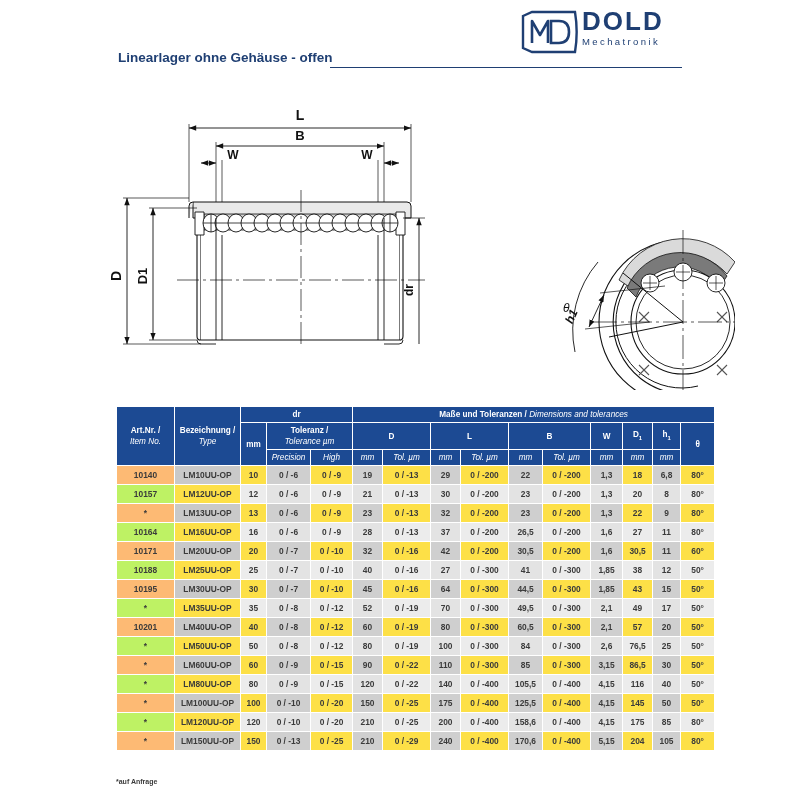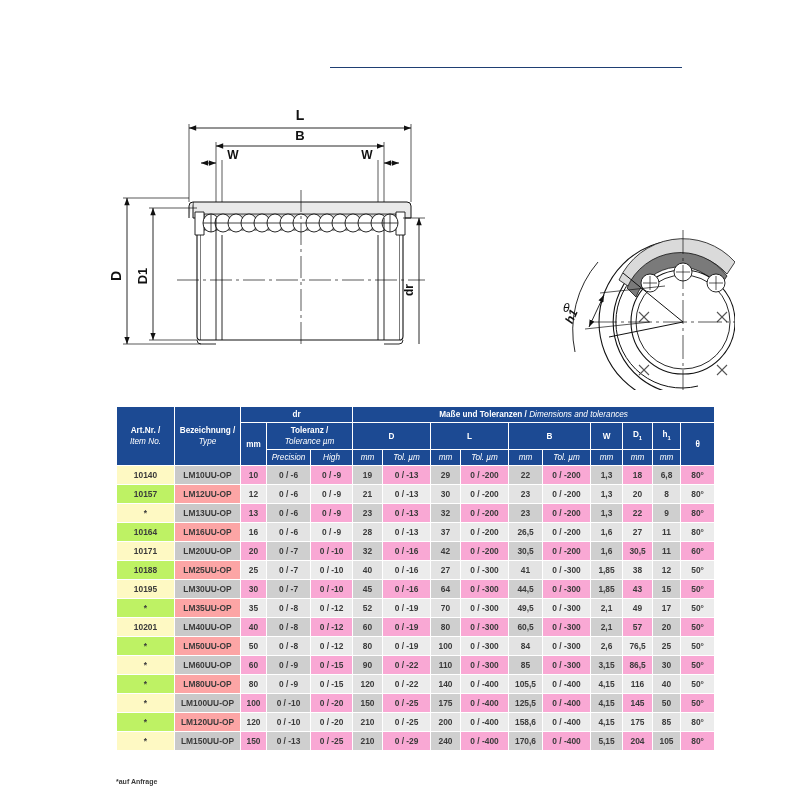--- a/index.html
+++ b/index.html
@@ -65,41 +65,55 @@
     border:1px solid #ffffff;
     text-align:center;
     vertical-align:middle;
     padding:3px 1px;
     font-size:8.4px;
     font-weight:bold;
     color:#3b3b3b;
     line-height:12px;
   }
   
-  tr.rA td.c-art{background:#fef9c3;}
+  tr.rA td.c-art{background:#fdba74;}
   tr.rB td.c-art{background:#bef264;}
   tr.rA td.c-d1{background:#c9c9c9;}
-  tr.rB td.c-d1{background:#fca5a5;}
-  tr.rA td.c-d2{background:#f9a8d4;}
+  tr.rB td.c-d1{background:#fde047;}
+  tr.rA td.c-d2{background:#fde047;}
   tr.rB td.c-d2{background:#ececec;}
   tr.rA td.c-d3{background:#cfcfcf;}
   tr.rB td.c-d3{background:#e3e3e3;}
 
   .footnote{
     position:absolute;left:116px;top:778px;
     font-size:7px;color:#3b3b3b;font-weight:bold;
   }
   sub{font-size:0.72em;}
 </style>
 </head>
 <body>
 
 <div class="page">
 
-
+  <div class="logo-wrap">
+    <div class="logo-mark">
+      <svg width="58" height="44" viewBox="0 0 58 44">
+        <path d="M3 6 L12 2 L55 2 C57 14 57 30 55 42 L12 42 L3 38 Z" fill="none" stroke="#1f3f73" stroke-width="2.4"></path>
+        <path d="M12 33 L12 11 L20 25 L28 11 L28 33" fill="none" stroke="#1f3f73" stroke-width="2.6" stroke-linejoin="round"></path>
+        <path d="M31 11 L39 11 C47 11 49 16 49 22 C49 28 47 33 39 33 L31 33 Z" fill="none" stroke="#1f3f73" stroke-width="2.6"></path>
+      </svg>
+    </div>
+    <div class="logo-text">
+      <div class="logo-dold">DOLD</div>
+      <div class="logo-sub">Mechatronik</div>
+    </div>
+  </div>
+
+  <div class="title">Linearlager ohne Gehäuse - offen</div>
   <div class="title-rule2"></div>
 
   <div class="drawing">
     <svg width="630" height="300" viewBox="0 0 630 300">
       <defs>
         <marker id="ah" markerWidth="9" markerHeight="9" refX="8" refY="3" orient="auto">
           <path d="M0,0 L8,3 L0,6 z" fill="#111"></path>
         </marker>
         <marker id="ahs" markerWidth="9" markerHeight="9" refX="0" refY="3" orient="auto">
           <path d="M8,0 L0,3 L8,6 z" fill="#111"></path>

